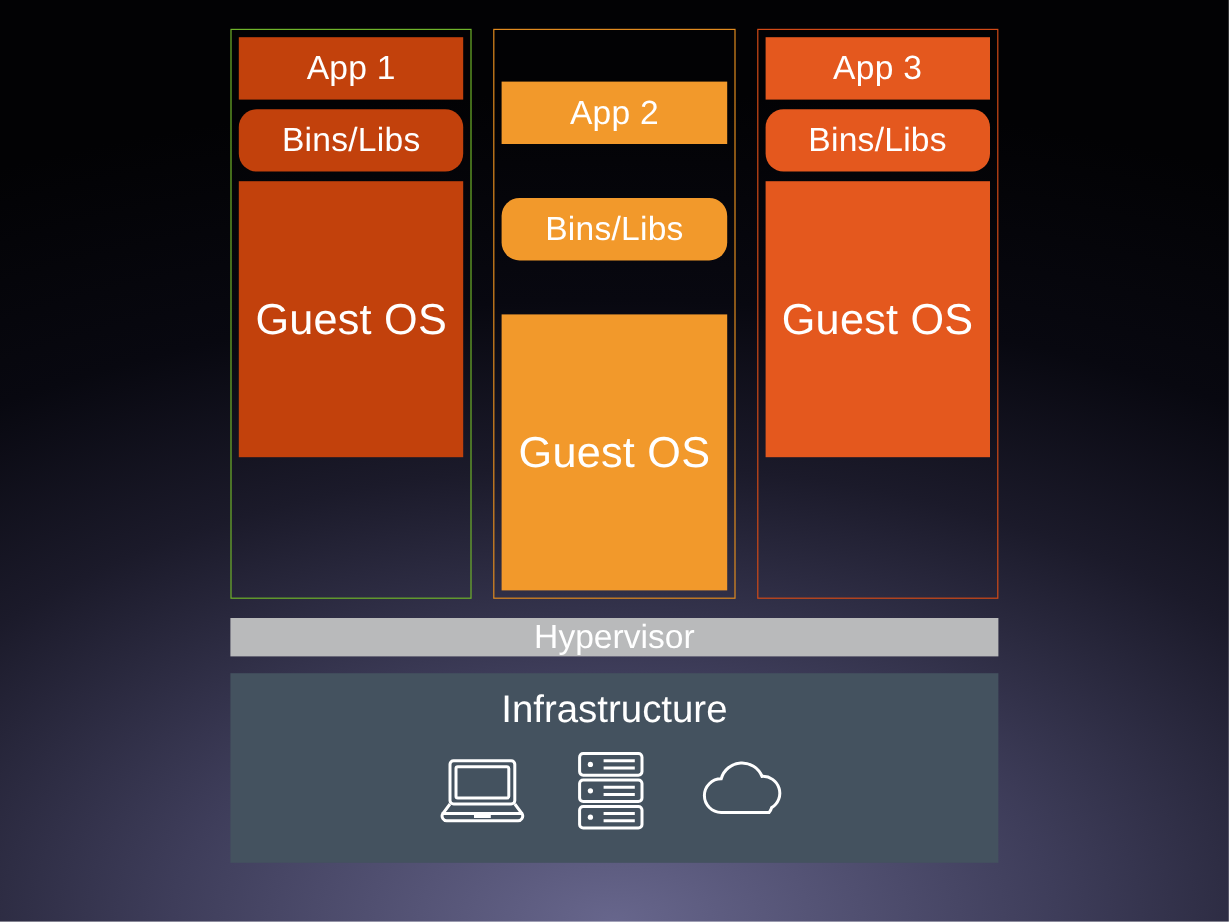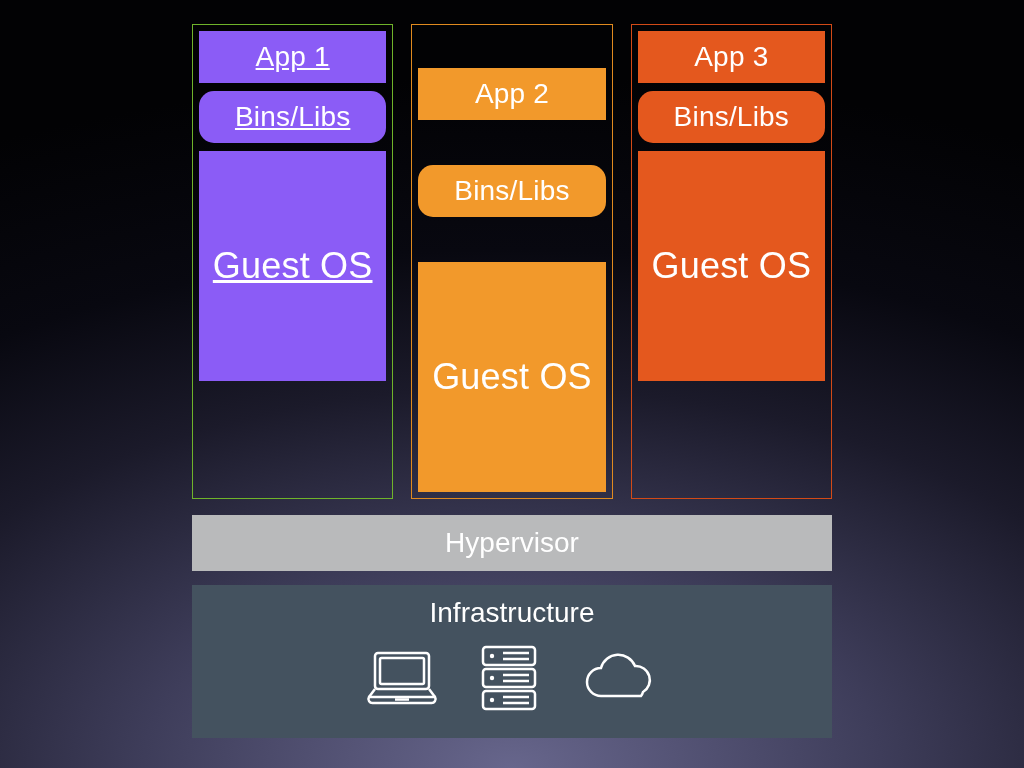--- a/index.html
+++ b/index.html
@@ -48,46 +48,46 @@
     justify-content: center;
     font-size: 28px;
     letter-spacing: 0.2px;
     color: #fff;
   }
   .vm .app  { height: 52px; }
   .vm .libs { height: 52px; border-radius: 15px; }
   .vm .gos  { height: 230px; font-size: 36px; }
 
   .vm-1 { border: 1px solid #6fb32a; }
-  .vm-1 .cell { background: #8b5cf6; text-decoration: underline; }
+  .vm-1 .cell { background: #c2410c; }
   .vm-2 { border: 1px solid #e08a1f; }
   .vm-2 .cell { background: #f2992b; margin-top: 37px; }
   .vm-3 { border: 1px solid #d24a17; }
   .vm-3 .cell { background: #e4581e; }
 
   
   .layers { margin-top: 16px; display: flex; flex-direction: column; gap: 14px; }
   .layer {
-    height: 56px;
+    height: 32px;
     display: flex;
     align-items: center;
     justify-content: center;
     font-size: 28px;
     color: #fff;
   }
   .layer-hv   { background: #b9babb; }
   .layer-host { background: #8f9499; }
   .layer-infra {
     background: #44525f;
     height: auto;
     padding: 12px 0 18px 0;
     flex-direction: column;
     gap: 14px;
   }
-  .layer-infra .title { font-size: 28px; }
+  .layer-infra .title { font-size: 32px; }
 
   .infra-icons {
     display: flex;
     align-items: center;
     justify-content: center;
     gap: 34px;
   }
   .infra-icons svg { stroke: #fff; fill: none; }
 </style>
 </head>

